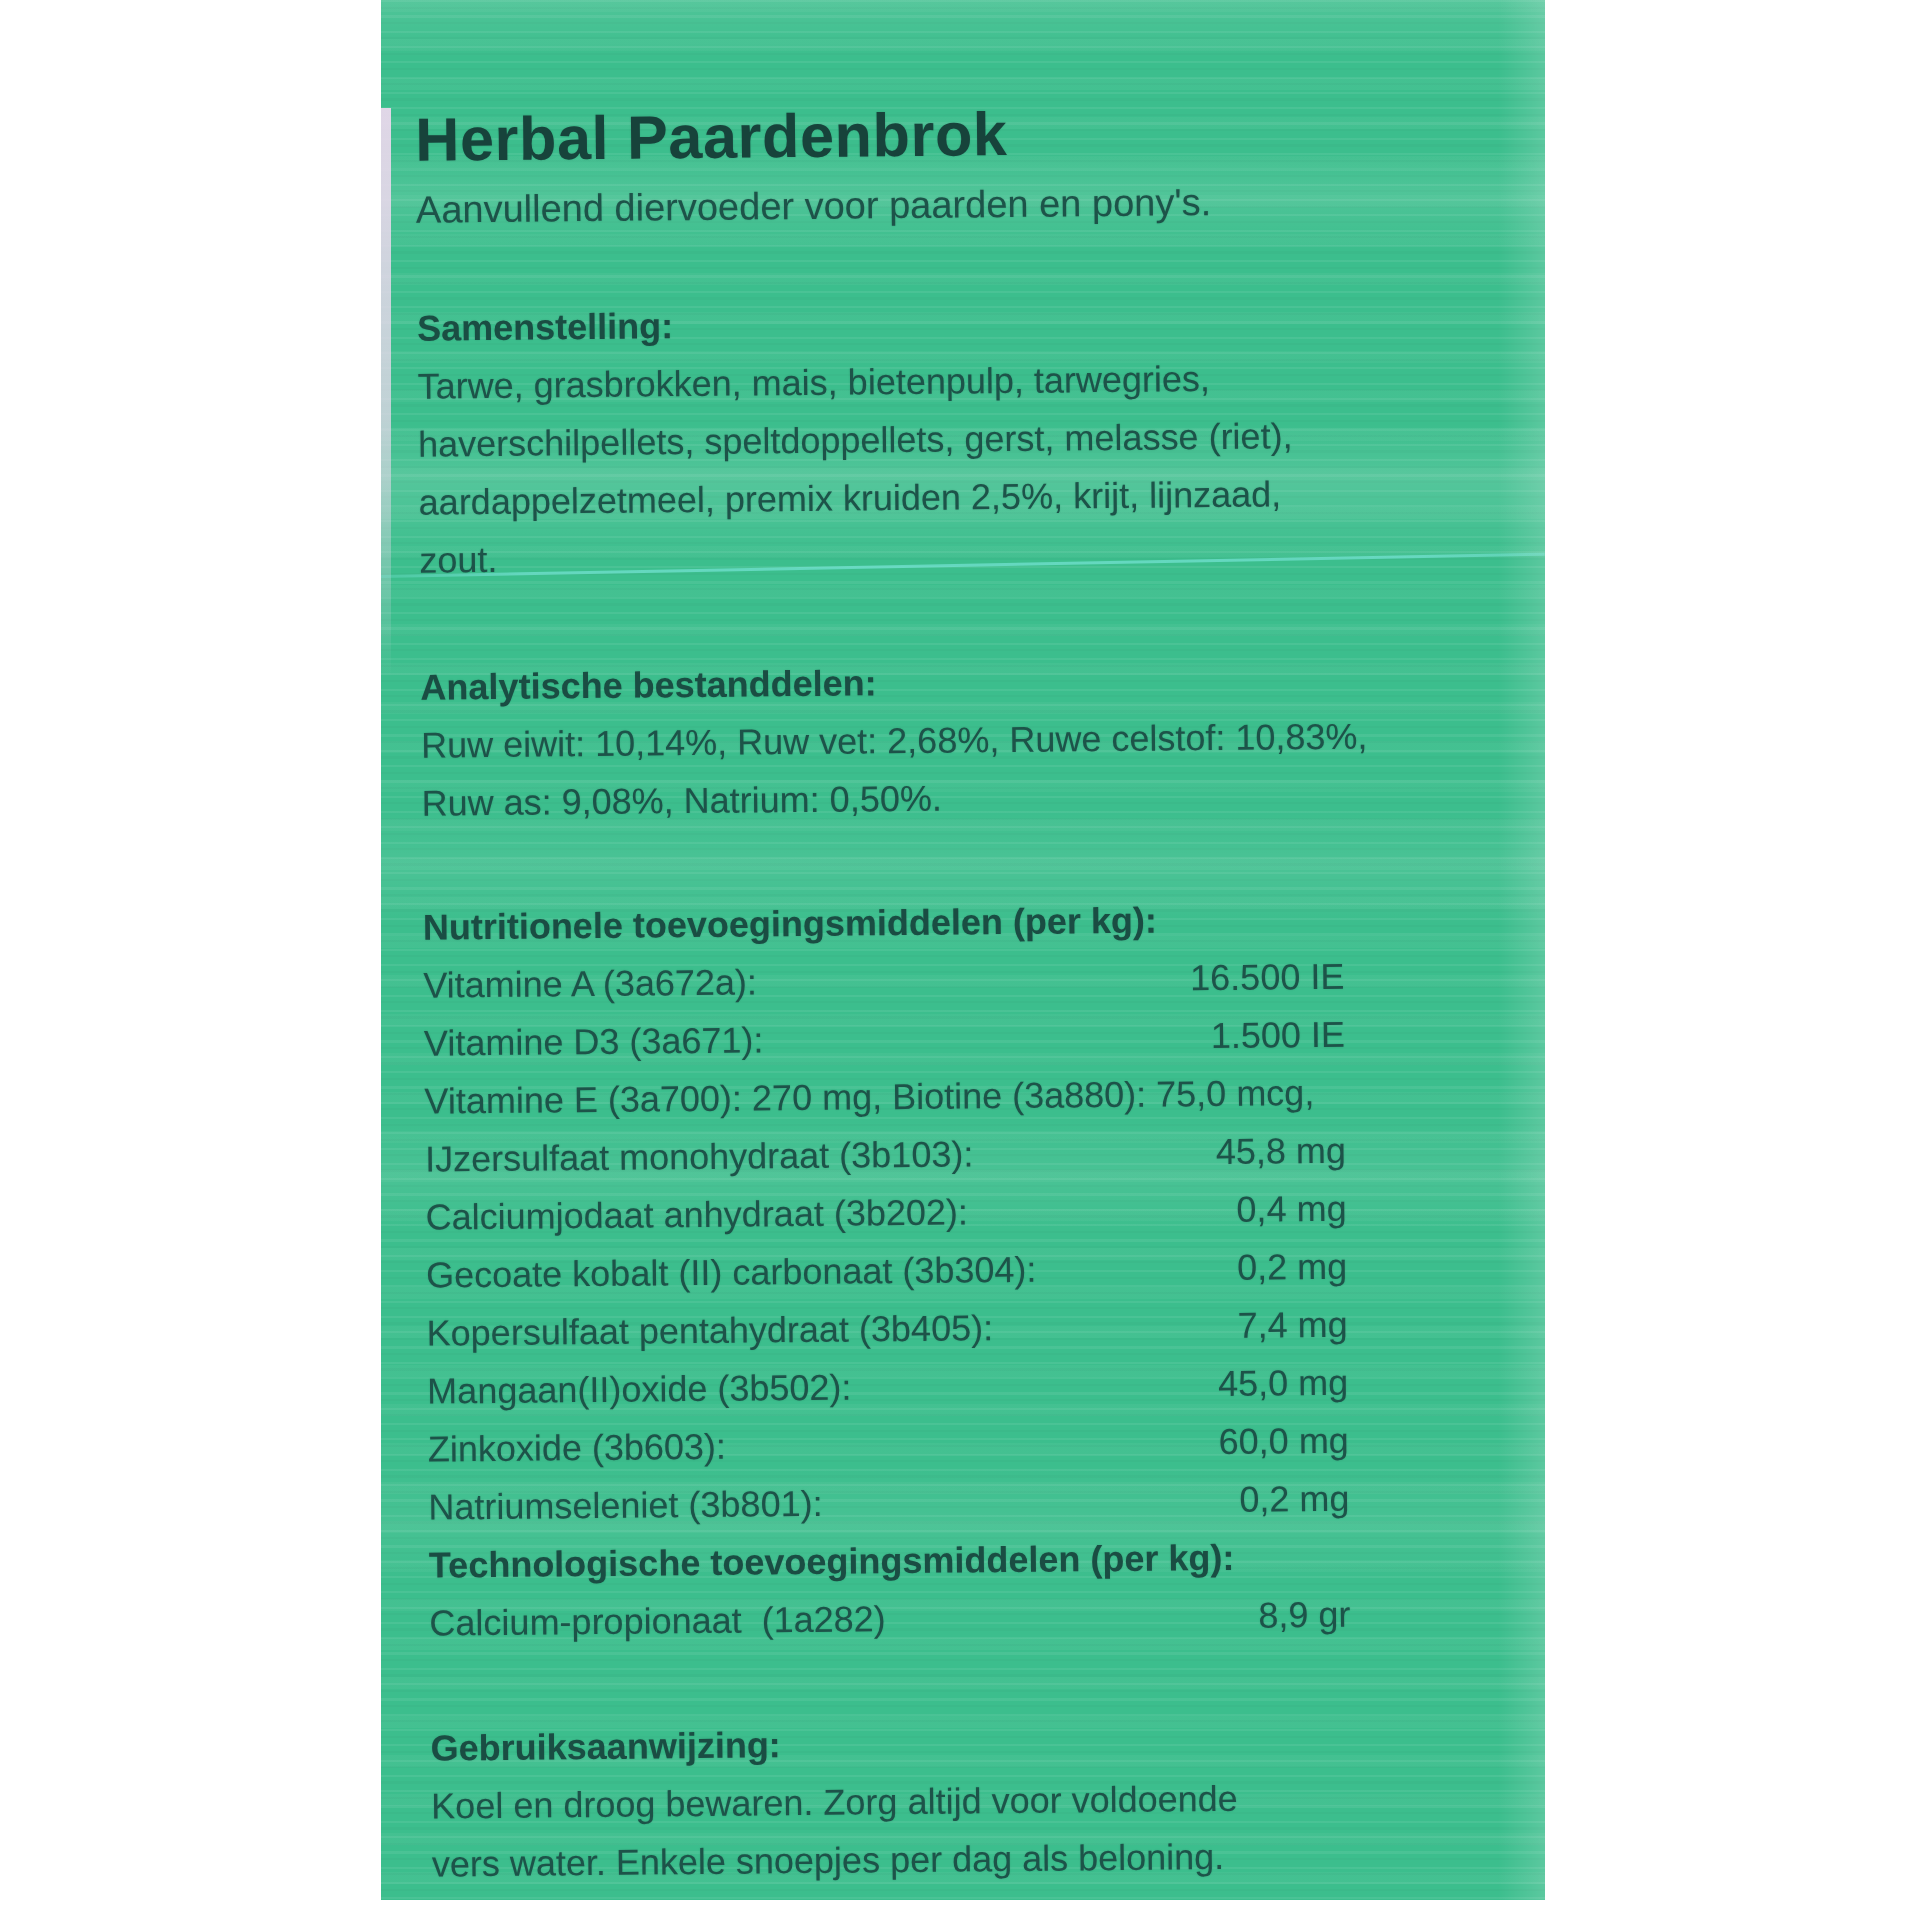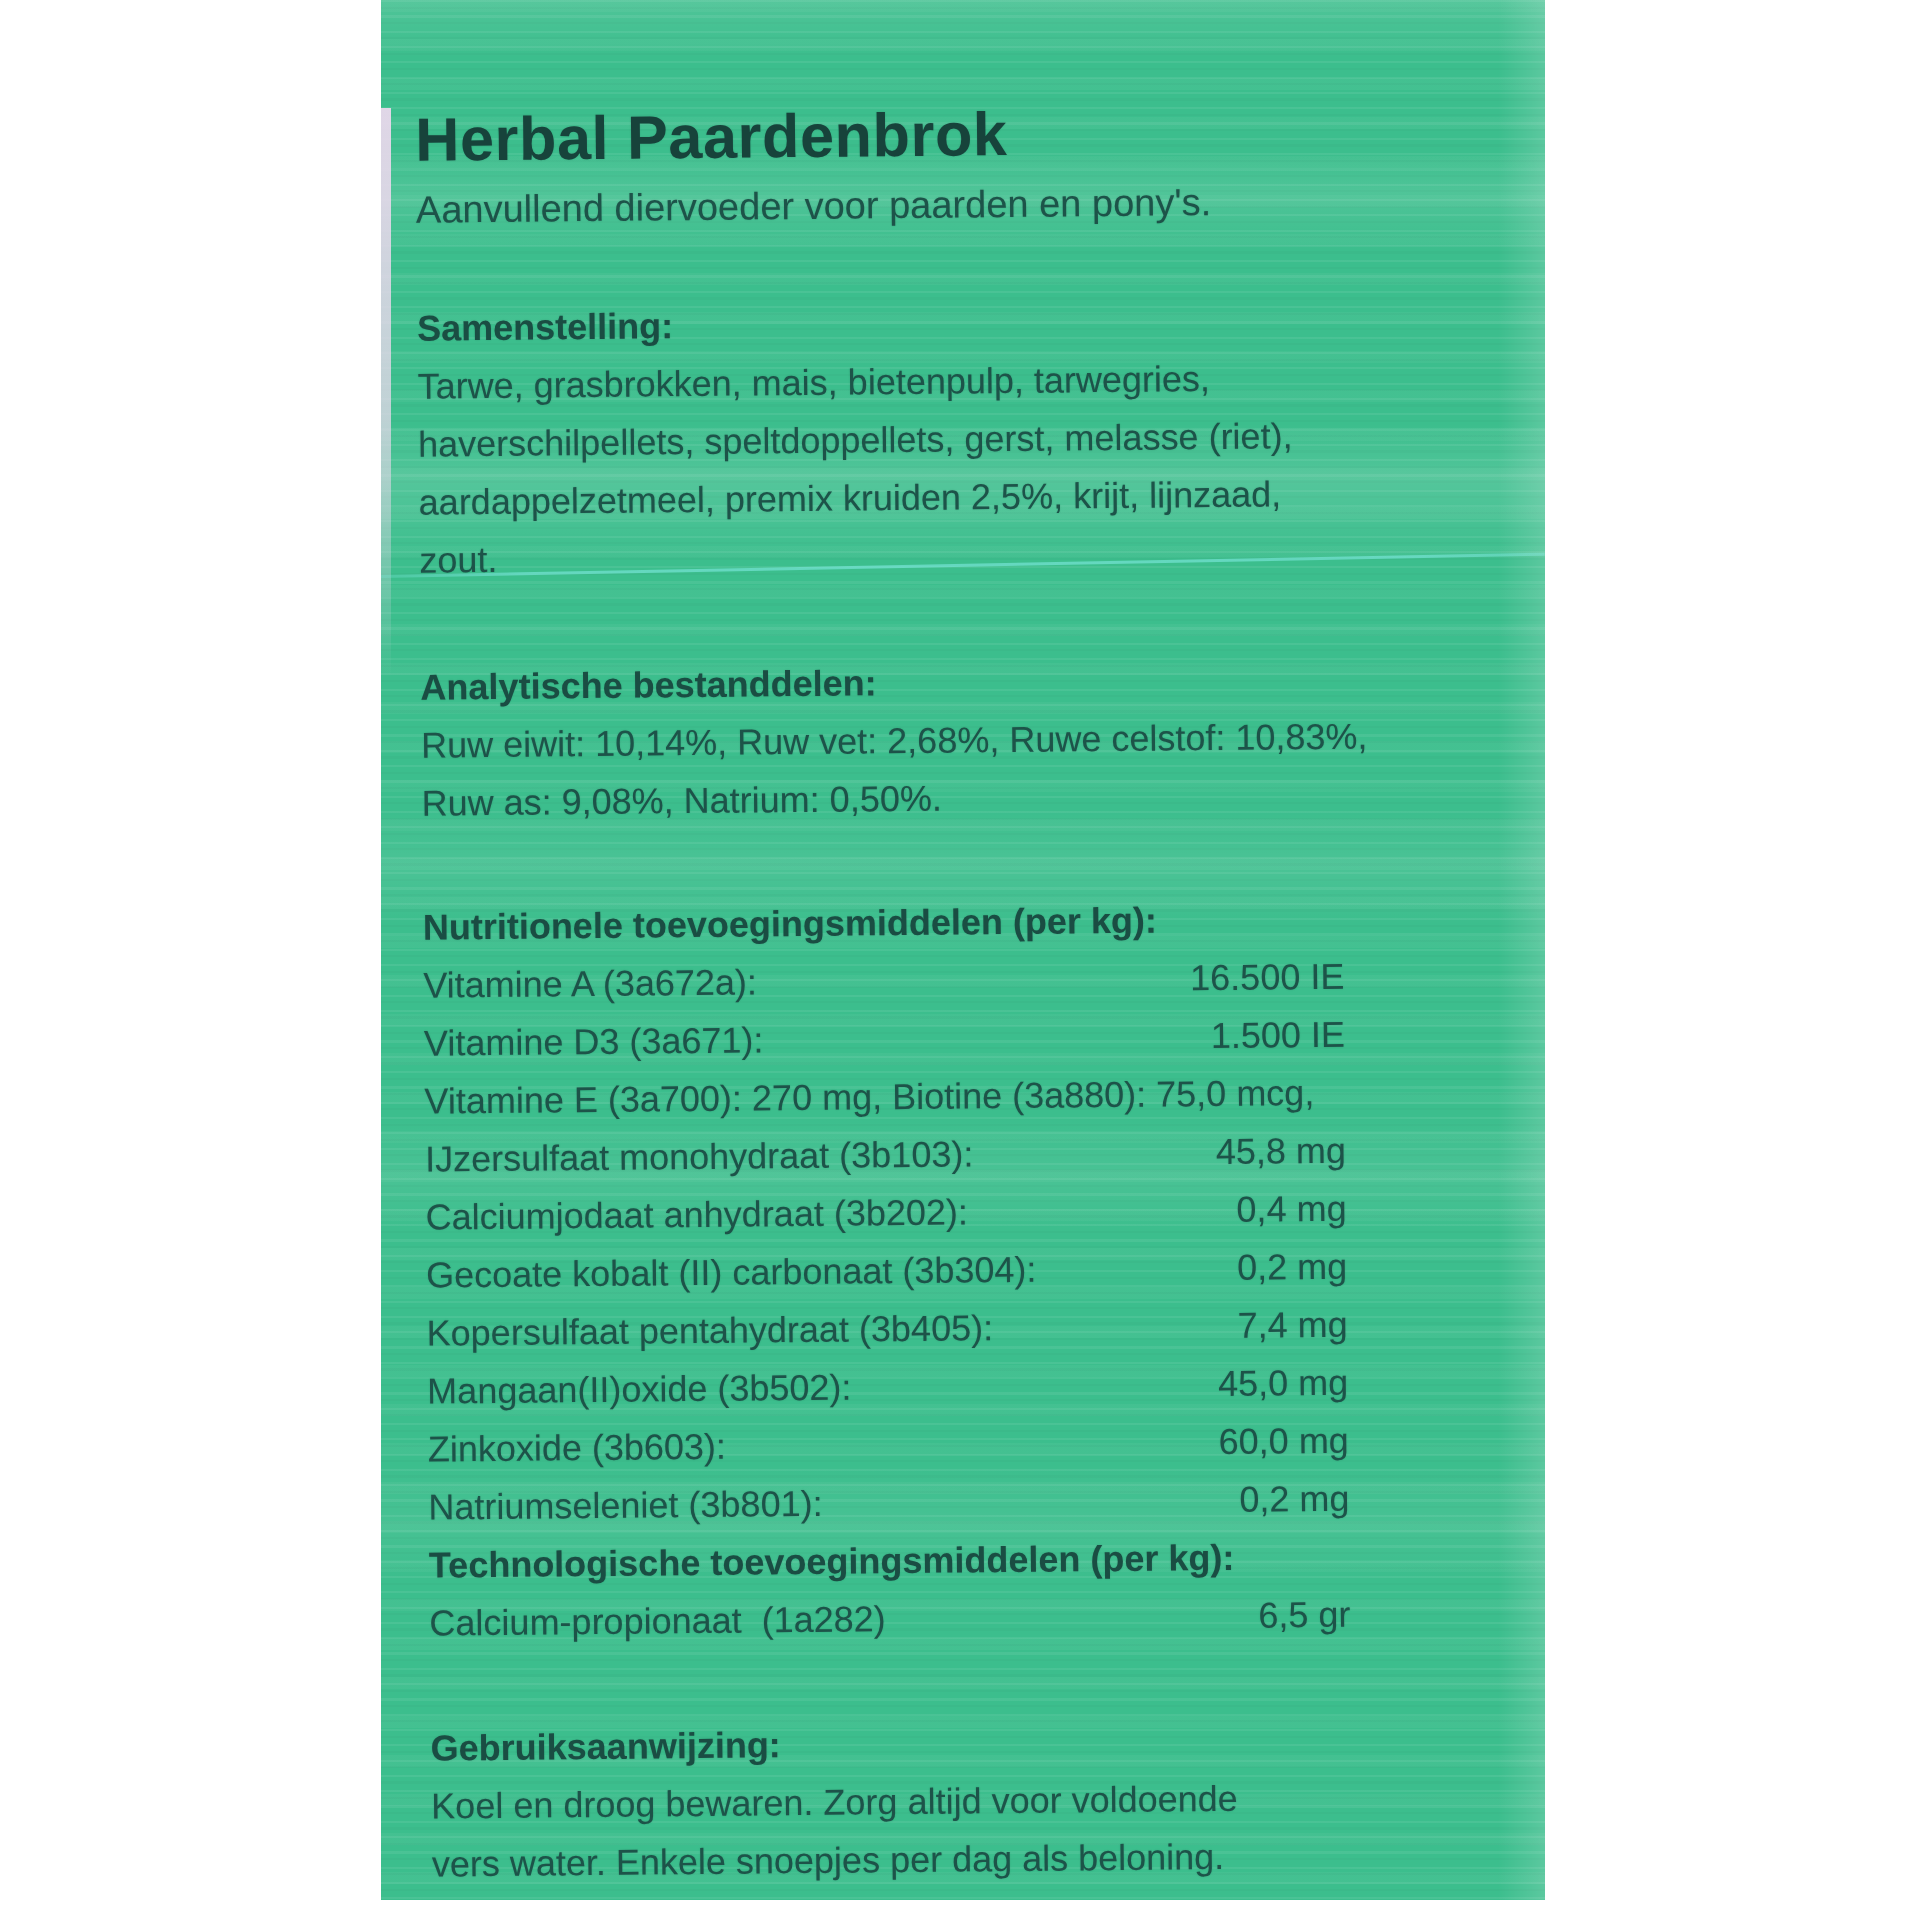--- a/index.html
+++ b/index.html
@@ -170,21 +170,21 @@
         <span class="val">60,0 mg</span>
       </div>
       <div class="row">
         <span>Natriumseleniet (3b801):</span>
         <span class="val">0,2 mg</span>
       </div>
 
       <h2 class="heading">Technologische toevoegingsmiddelen (per kg):</h2>
       <div class="row">
         <span>Calcium-propionaat &nbsp;(1a282)</span>
-        <span class="val">6,5 gr</span>
+        <span class="val">8,9 gr</span>
       </div>
 
       <h2 class="heading mt-d">Gebruiksaanwijzing:</h2>
       <div class="line">Koel en droog bewaren. Zorg altijd voor voldoende</div>
       <div class="line">vers water. Enkele snoepjes per dag als beloning.</div>
 
     </div>
   </div>
 </div>
 

